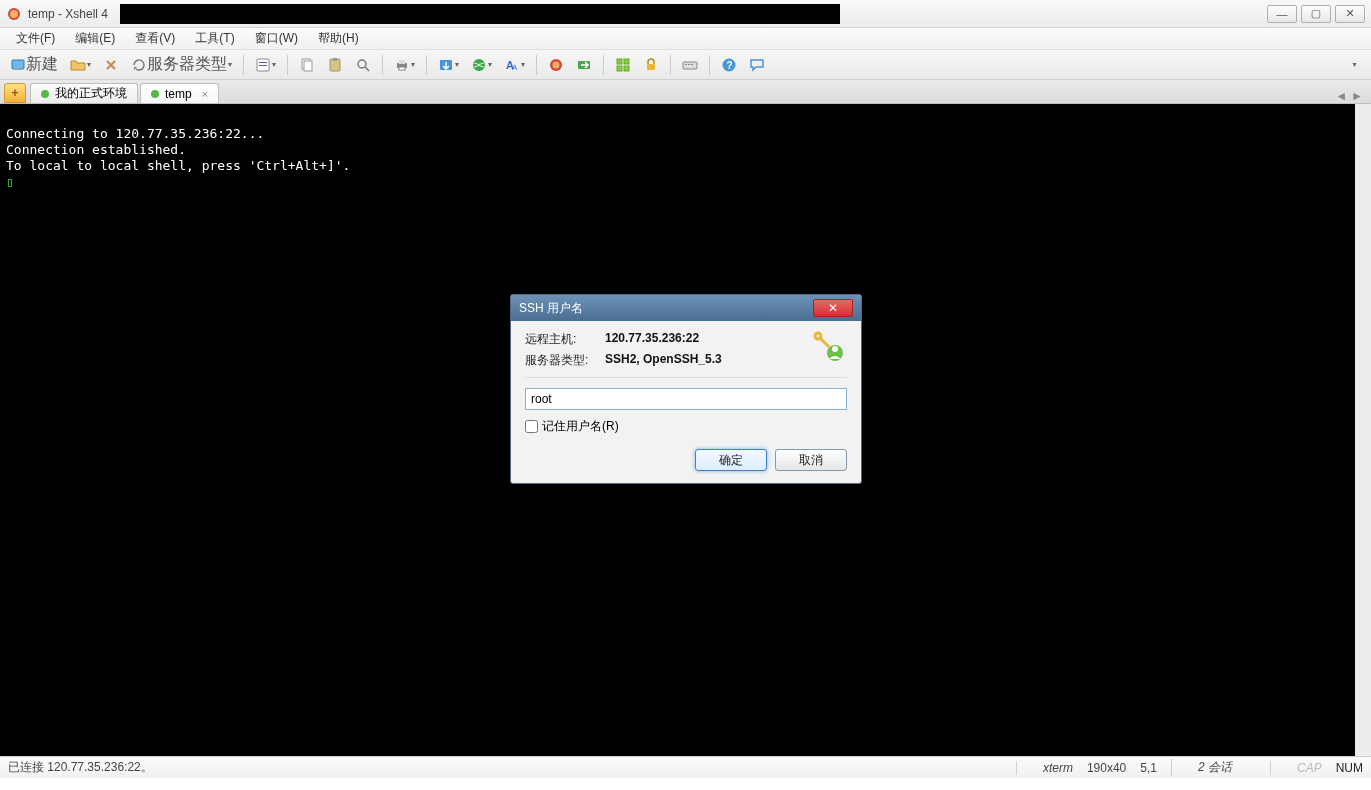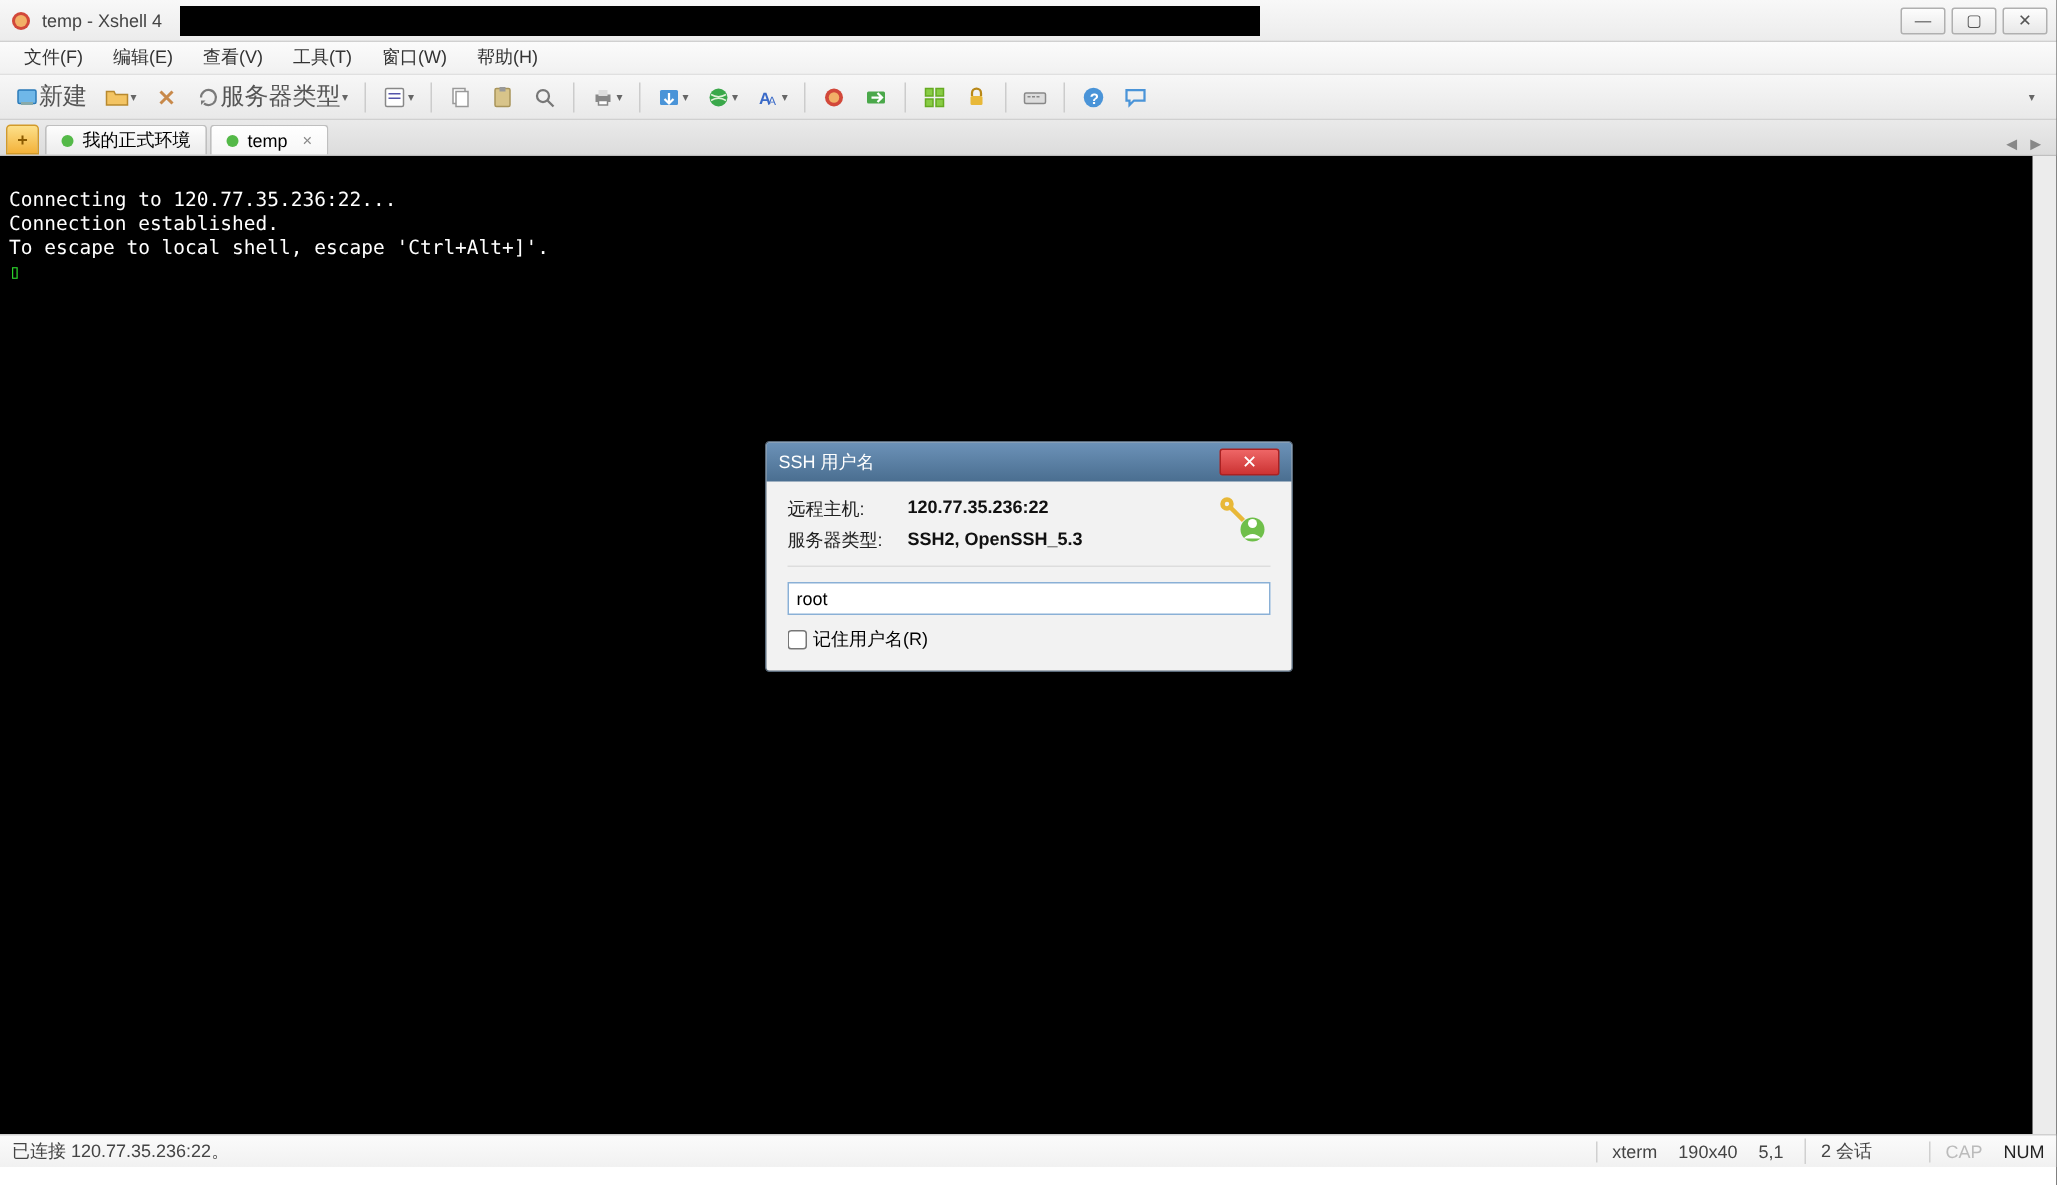--- a/index.html
+++ b/index.html
@@ -108,21 +108,21 @@
 }
 .statusbar {
   height: 22px;
   background: linear-gradient(#fbfbfb,#f1f1f1);
   border-top: 1px solid #d0d0d0;
   display:flex; align-items:center;
   padding: 0 8px;
   font-size: 12px; color:#444;
 }
 .statusbar .sb-right { margin-left:auto; display:flex; gap:14px; align-items:center; }
-.statusbar .seg { border-left:1px solid #d0d0d0; padding-left:10px; }
+.statusbar .seg { border-left:1px solid #d0d0d0; padding-left:26px;font-style:italic; }
 .dialog {
   position:absolute;
   left: 510px; top: 294px;
   width: 352px;
   background: #f2f2f2;
   border: 1px solid #5a6a7a;
   box-shadow: 0 4px 18px rgba(0,0,0,0.5);
   border-radius: 3px;
 }
 .dialog .dlg-title {
@@ -348,21 +348,21 @@
   </div>
   <div class="arrows">
     <span>◄</span>
     <span>►</span>
   </div>
 </div>
 
 <div class="terminal">
 <span>Connecting to 120.77.35.236:22...</span>
 <span>Connection established.</span>
-<span>To escape to local shell, escape 'Ctrl+Alt+]'.</span>
+<span>To local to local shell, press 'Ctrl+Alt+]'.</span>
 <span class="cursor">▯</span>
   <div class="scrollbar"></div>
 </div>
 
 <div class="statusbar">
   <span>已连接 120.77.35.236:22。</span>
   <div class="sb-right">
     <span class="seg">xterm</span>
     <span>190x40</span>
     <span>5,1</span>
@@ -393,14 +393,18 @@
     <div class="info-row">
       <span class="k">服务器类型:</span>
       <span class="v">SSH2, OpenSSH_5.3</span>
     </div>
     <hr>
     <input type="text" value="root" style="">
     <div class="chk-row">
       <input type="checkbox" style="">
       <span>记住用户名(R)</span>
     </div>
+    <div class="btn-row">
+      <button class="dlg-btn primary">确定</button>
+      <button class="dlg-btn">取消</button>
+    </div>
   </div>
 </div>
 
 </body></html>

